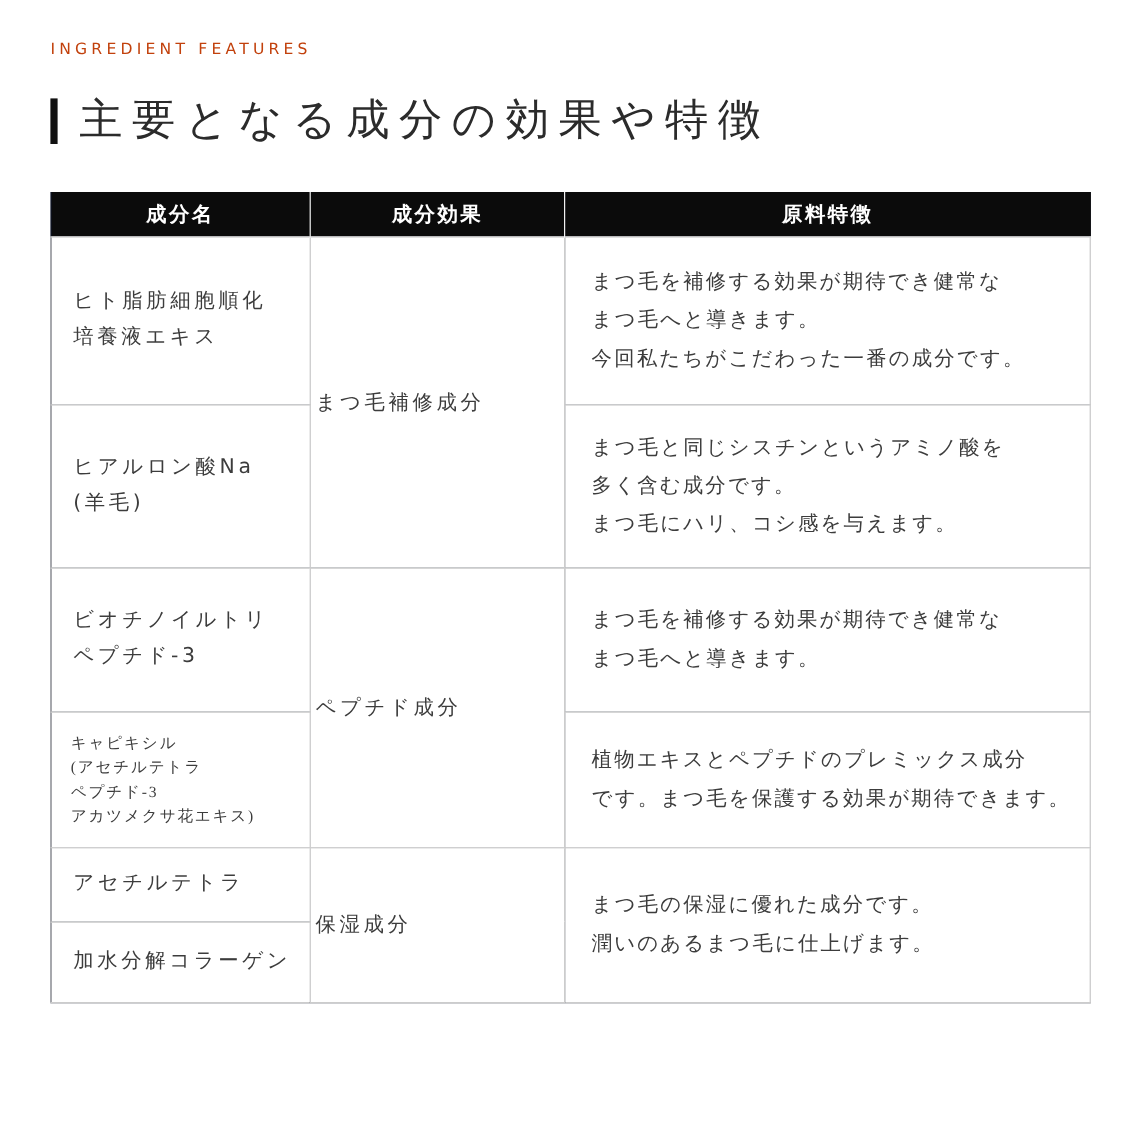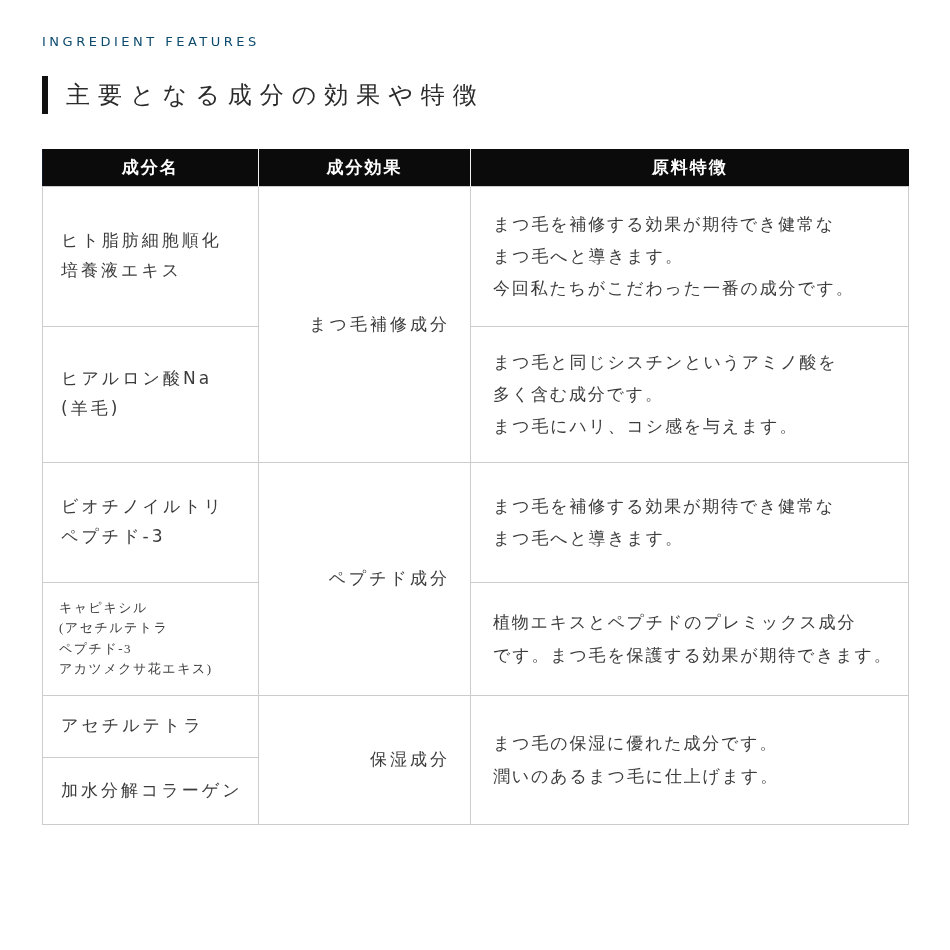--- a/index.html
+++ b/index.html
@@ -9,39 +9,39 @@
     height: 950px;
     background: #ffffff;
     font-family: "DejaVu Sans", "Liberation Sans", sans-serif;
     color: #3c3c3c;
   }
   .page { padding: 34px 42px 0 42px; }
 
   .eyebrow {
     font-size: 13px;
     letter-spacing: 3.5px;
-    color: #0c4a6e;
+    color: #c2410c;
     font-weight: 400;
   }
 
   .title-row {
     display: flex;
     align-items: center;
     gap: 18px;
     margin-top: 27px;
   }
   .title-bar {
     width: 6px;
     height: 38px;
     background: #111111;
     flex: 0 0 auto;
   }
   .page-title {
     margin: 0;
-    font-size: 24px;
+    font-size: 36px;
     font-weight: 500;
     letter-spacing: 8px;
     color: #2b2b2b;
     white-space: nowrap;
   }
 
   table.ingredient-table {
     border-collapse: collapse;
     table-layout: fixed;
     width: 866px;
@@ -76,22 +76,22 @@
     white-space: pre-line;
   }
   td.cell-ingredient.small {
     font-size: 13px;
     letter-spacing: 1.5px;
     line-height: 1.55;
     padding-left: 16px;
     font-family: Liberation Serif, serif;
   }
   td.cell-effect {
-    text-align: right;
-    padding: 0 20px;
+    text-align: left;
+    padding: 0 4px;
     letter-spacing: 3px;
   }
   td.cell-feature {
     padding: 6px 8px 6px 22px;
     line-height: 1.9;
     letter-spacing: 1.8px;
     white-space: pre-line;
   }
 </style>
 </head>

